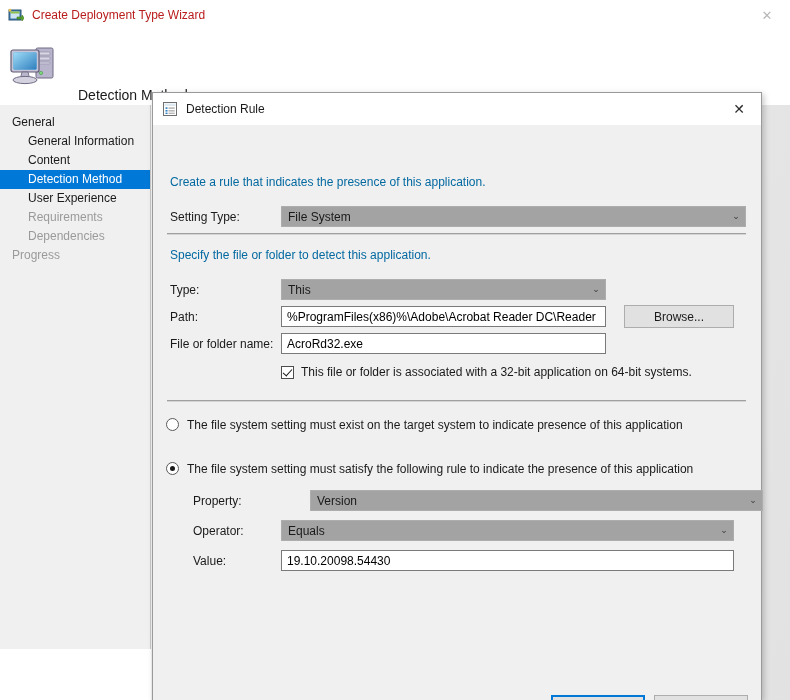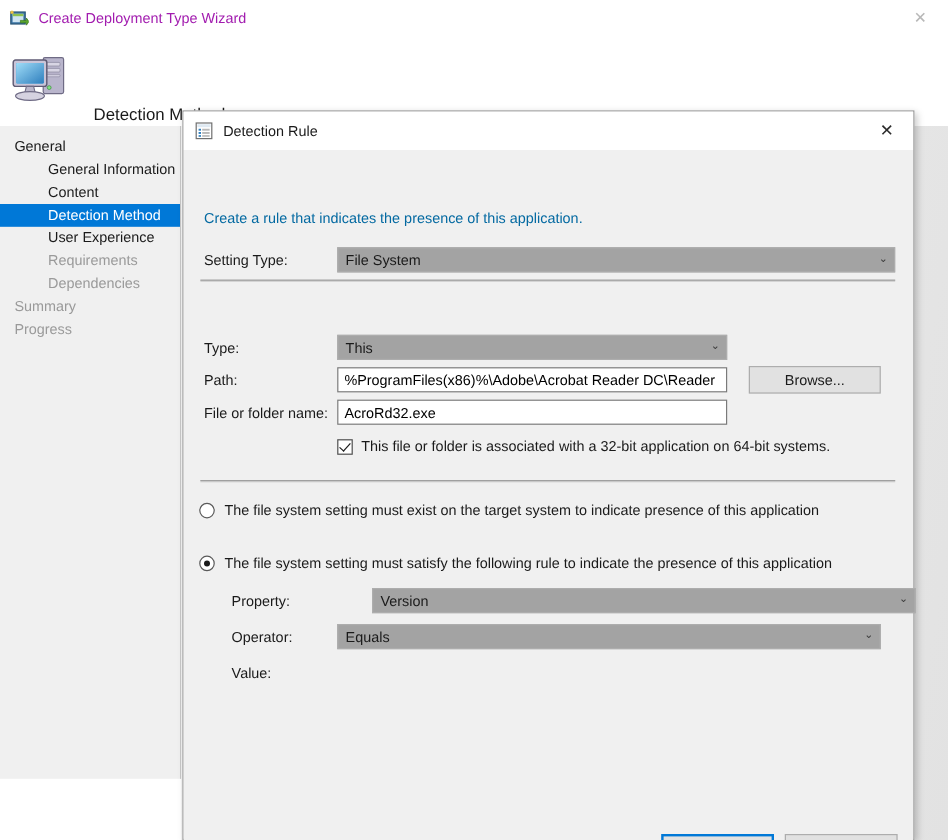--- a/index.html
+++ b/index.html
@@ -33,21 +33,21 @@
     align-items: center;
   }
   .wiz-title-icon {
     width: 16px; height: 16px;
     margin-left: 8px; margin-right: 8px;
     position: relative;
     flex: none;
   }
   .wiz-title-text {
     font-size: 12px;
-    color: #a21caf;
+    color: #b91c1c;
     line-height: 1;
   }
   .wiz-close {
     position: absolute;
     right: 0; top: 0;
     width: 46px; height: 30px;
     display: flex;
     align-items: center;
     justify-content: center;
     color: #b8b8b8;
@@ -85,21 +85,21 @@
     box-sizing: border-box;
   }
   .nav-item {
     height: 19px;
     line-height: 19px;
     font-size: 12px;
     padding-left: 12px;
     color: #1a1a1a;
     white-space: nowrap;
   }
-  .nav-item.sub { padding-left: 40px; }
+  .nav-item.sub { padding-left: 28px; }
   .nav-item.disabled { color: #9a9a9a; }
   .nav-item.selected {
     background: #0078d7;
     color: #ffffff;
   }
   .wiz-body {
     position: absolute;
     left: 151px; top: 105px;
     width: 639px; height: 595px;
     background: linear-gradient(100deg, #f7f7f7 0%, #ececec 40%, #e2e2e2 100%);
@@ -256,21 +256,21 @@
     border: solid #1a1a1a;
     border-width: 0 1.6px 1.6px 0;
     transform: rotate(42deg);
   }
   .cb-label { font-size: 12px; color: #1a1a1a; white-space: nowrap; }
 
   
   .radio-row {
     position: absolute;
     display: flex;
-    align-items: center;
+    align-items: flex-start;
   }
   .rb-circle {
     width: 13px; height: 13px;
     border: 1px solid #5a5a5a;
     border-radius: 50%;
     background: #ffffff;
     box-sizing: border-box;
     position: relative;
     flex: none;
     margin-right: 8px;
@@ -335,21 +335,20 @@
   </div>
 
   <div class="wiz-sidebar">
     <div class="nav-item">General</div>
     <div class="nav-item sub">General Information</div>
     <div class="nav-item sub">Content</div>
     <div class="nav-item sub selected">Detection Method</div>
     <div class="nav-item sub">User Experience</div>
     <div class="nav-item sub disabled">Requirements</div>
     <div class="nav-item sub disabled">Dependencies</div>
-    <div class="nav-item disabled">Summary</div>
     <div class="nav-item disabled">Progress</div>
   </div>
 
   <div class="wiz-body"></div>
 </div>
 
 <div id="detection-dialog">
 
   <div class="dlg-titlebar">
     <span class="dlg-title-icon">
@@ -373,20 +372,21 @@
     <div class="intro-text">Create a rule that indicates the presence of this application.</div>
 
     <div class="field-label" style="left:17px; top:82px;">Setting Type:</div>
     <div class="combo" style="left:128px; top:81px; width:465px;">
       <span class="combo-val">File System</span>
       <span class="chev">⌄</span>
     </div>
 
     <div class="separator" style="left:14px; top:108px; width:579px;"></div>
 
+    <div class="intro-text" style="top:123px;">Specify the file or folder to detect this application.</div>
 
     <div class="field-label" style="left:17px; top:155px;">Type:</div>
     <div class="combo" style="left:128px; top:154px; width:325px;">
       <span class="combo-val">This</span>
       <span class="chev">⌄</span>
     </div>
 
     <div class="field-label" style="left:17px; top:182px;">Path:</div>
     <div class="textbox" style="left:128px; top:181px; width:325px;">
       <span class="tb-val">%ProgramFiles(x86)%\Adobe\Acrobat Reader DC\Reader</span>
@@ -421,18 +421,21 @@
       <span class="chev">⌄</span>
     </div>
 
     <div class="field-label" style="left:40px; top:396px;">Operator:</div>
     <div class="combo" style="left:128px; top:395px; width:453px;">
       <span class="combo-val">Equals</span>
       <span class="chev">⌄</span>
     </div>
 
     <div class="field-label" style="left:40px; top:426px;">Value:</div>
+    <div class="textbox" style="left:128px; top:425px; width:453px;">
+      <span class="tb-val">19.10.20098.54430</span>
+    </div>
 
     <div class="btn default" style="left:398px; top:570px; width:94px; height:24px;">OK</div>
     <div class="btn" style="left:501px; top:570px; width:94px; height:24px;">Cancel</div>
 
   </div>
 </div>
 
 </body></html>

